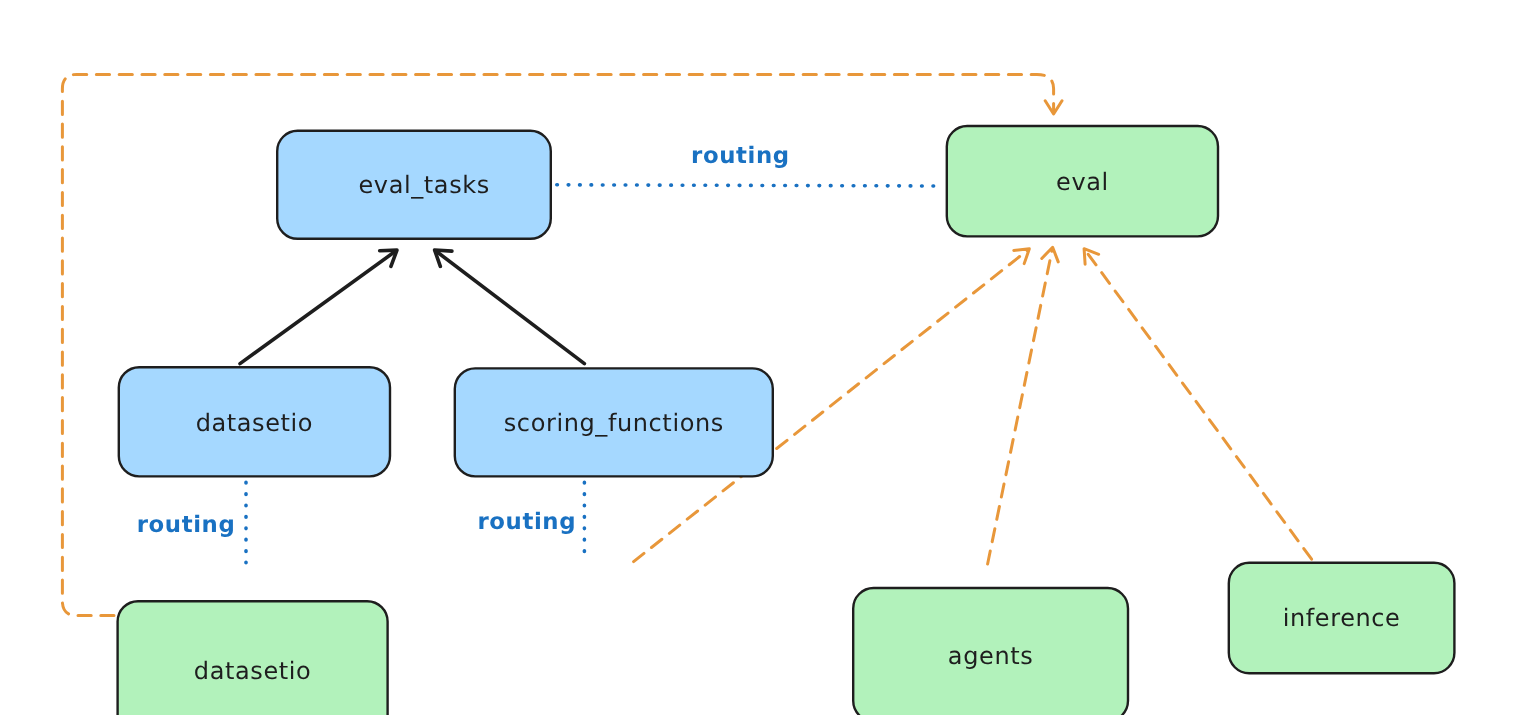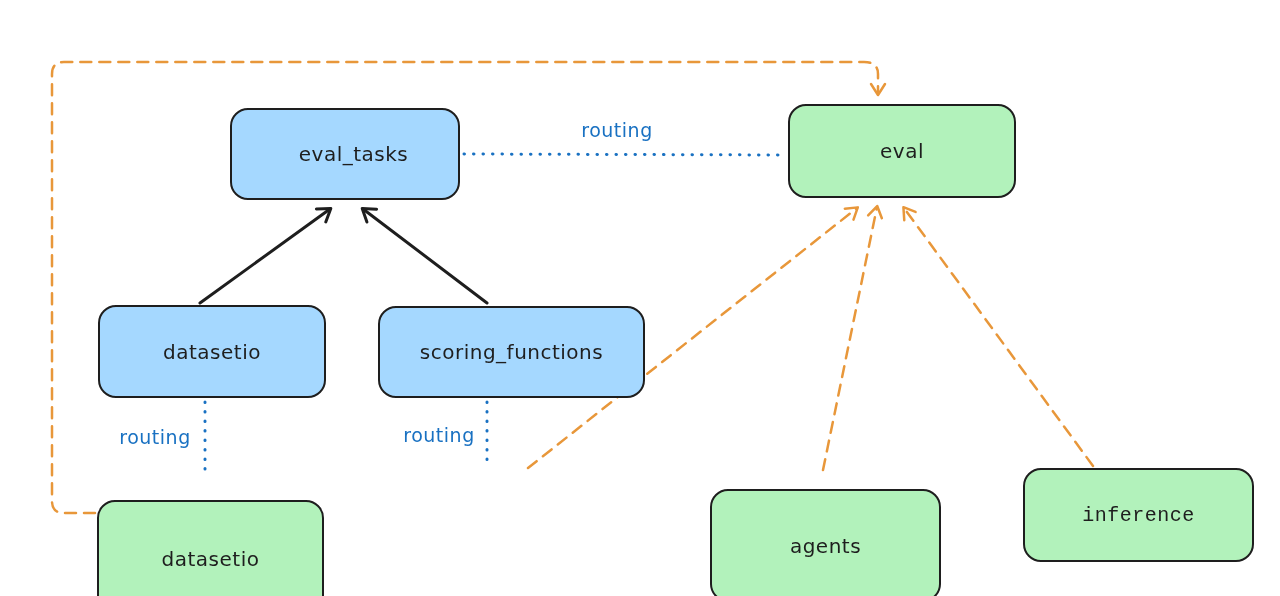--- a/index.html
+++ b/index.html
@@ -33,21 +33,21 @@
     color: #1e1e1e;
     letter-spacing: 0.5px;
   }
   .node.blue  { background: #a5d8ff; }
   .node.green { background: #b2f2bb; }
   .edge-label {
     position: absolute;
     transform: translate(-50%, -50%);
     color: #1971c2;
     font-size: 19px;
-    font-weight: 400;
+    font-weight: 700;
     letter-spacing: 0.5px;
     white-space: nowrap;
   }
 </style>
 </head>
 <body>
 
 <div class="canvas">
 
   <svg class="edges-layer" width="1280" height="596" viewBox="0 0 1280 596" xmlns="http://www.w3.org/2000/svg">
@@ -91,21 +91,21 @@
 
   <div class="node green" style="left:97px; top:500px; width:227px; height:117px;">
     <span>datasetio</span>
   </div>
 
 
   <div class="node green" style="left:710px; top:472px; width:231px; height:113px;margin-top:17px;">
     <span>agents</span>
   </div>
 
-  <div class="node green" style="left:1023px; top:468px; width:231px; height:94px;font-family:Liberation Mono, monospace;">
+  <div class="node green" style="left:1023px; top:468px; width:190px; height:94px;">
     <span>inference</span>
   </div>
 
   <div class="edge-label" style="left:617px; top:130px;">routing</div>
   <div class="edge-label" style="left:155px; top:437px;">routing</div>
   <div class="edge-label" style="left:439px; top:435px;">routing</div>
 
 </div>
 
 </body></html>

